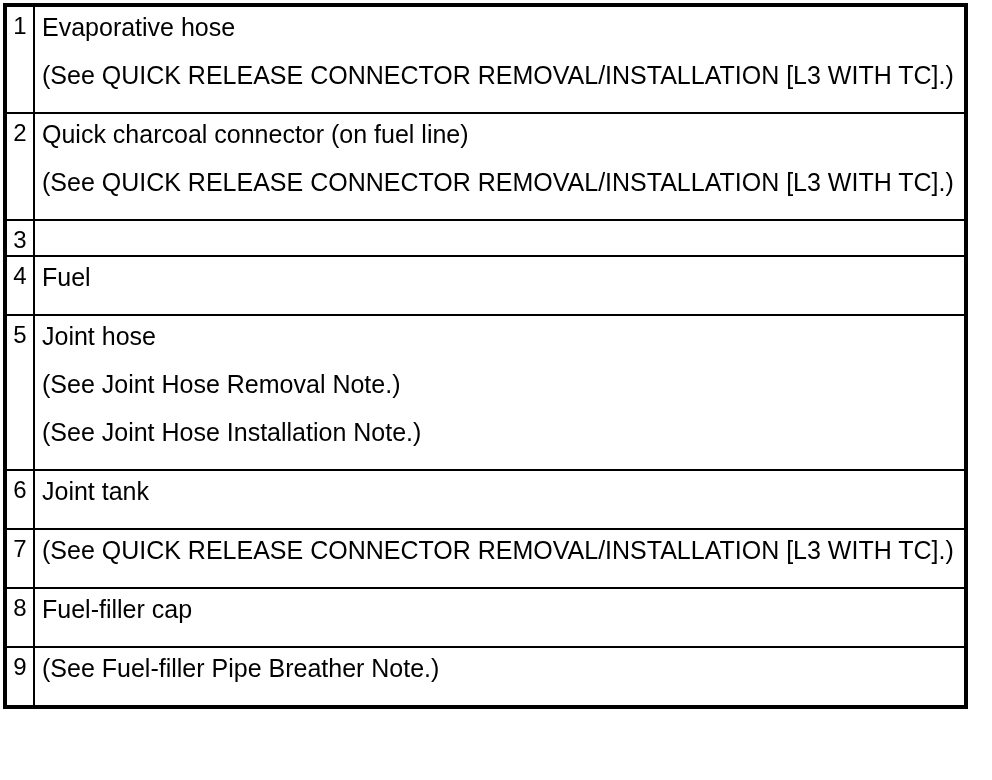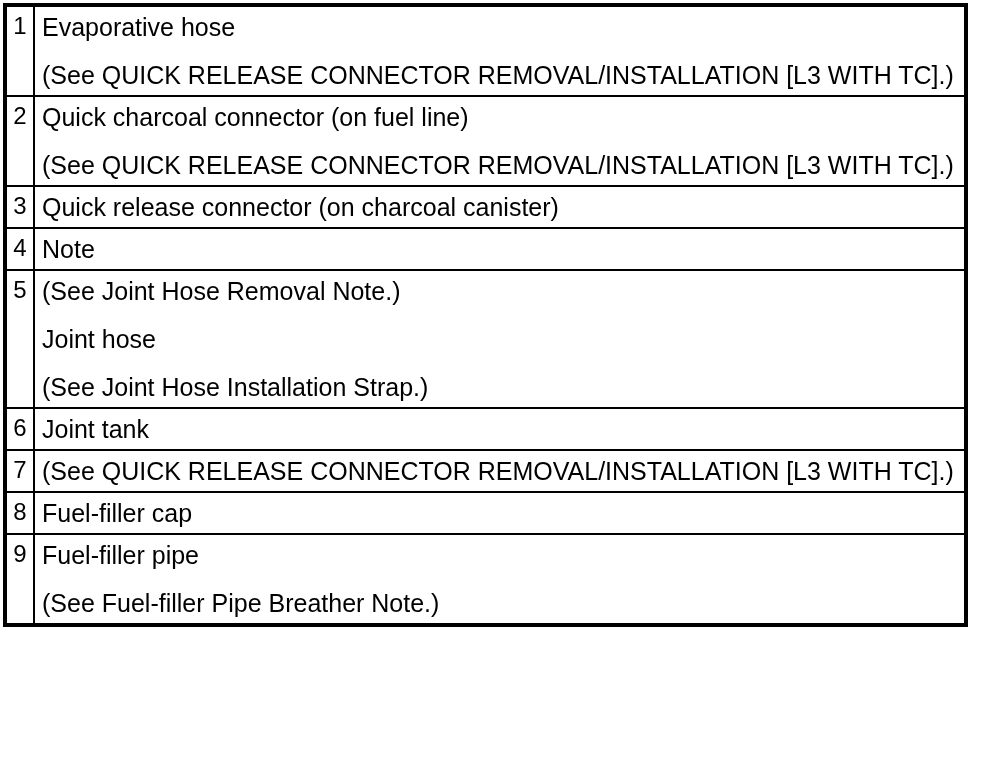--- a/index.html
+++ b/index.html
@@ -35,21 +35,21 @@
     flex: 0 0 26px;
     width: 26px;
     border-right: 2px solid #000000;
     text-align: center;
     padding-top: 4px;
     font-size: 24px;
     line-height: 30px;
   }
   .text-cell {
     flex: 1;
-    padding: 5px 4px 5px 7px;
+    padding: 5px 4px 22px 7px;
     font-size: 25px;
     overflow: hidden;
   }
   .line {
     line-height: 30px;
     white-space: nowrap;
     letter-spacing: 0;
   }
   .line + .line {
     margin-top: 18px;
@@ -72,37 +72,36 @@
     <div class="num-cell">2</div>
     <div class="text-cell">
       <div class="line">Quick charcoal connector (on fuel line)</div>
       <div class="line">(See QUICK RELEASE CONNECTOR REMOVAL/INSTALLATION [L3 WITH TC].)</div>
     </div>
   </div>
 
   <div class="trow">
     <div class="num-cell">3</div>
     <div class="text-cell">
-      <div class="line">Quick release connector (on charcoal canister)</div>
     </div>
   </div>
 
   <div class="trow">
     <div class="num-cell">4</div>
     <div class="text-cell">
-      <div class="line">Note</div>
+      <div class="line">Fuel</div>
     </div>
   </div>
 
   <div class="trow">
     <div class="num-cell">5</div>
     <div class="text-cell">
+      <div class="line">Joint hose</div>
       <div class="line">(See Joint Hose Removal Note.)</div>
-      <div class="line">Joint hose</div>
-      <div class="line">(See Joint Hose Installation Strap.)</div>
+      <div class="line">(See Joint Hose Installation Note.)</div>
     </div>
   </div>
 
   <div class="trow">
     <div class="num-cell">6</div>
     <div class="text-cell">
       <div class="line">Joint tank</div>
     </div>
   </div>
 
@@ -116,18 +115,17 @@
   <div class="trow">
     <div class="num-cell">8</div>
     <div class="text-cell">
       <div class="line">Fuel-filler cap</div>
     </div>
   </div>
 
   <div class="trow">
     <div class="num-cell">9</div>
     <div class="text-cell">
-      <div class="line">Fuel-filler pipe</div>
       <div class="line">(See Fuel-filler Pipe Breather Note.)</div>
     </div>
   </div>
 
 </div>
 
 </body></html>

